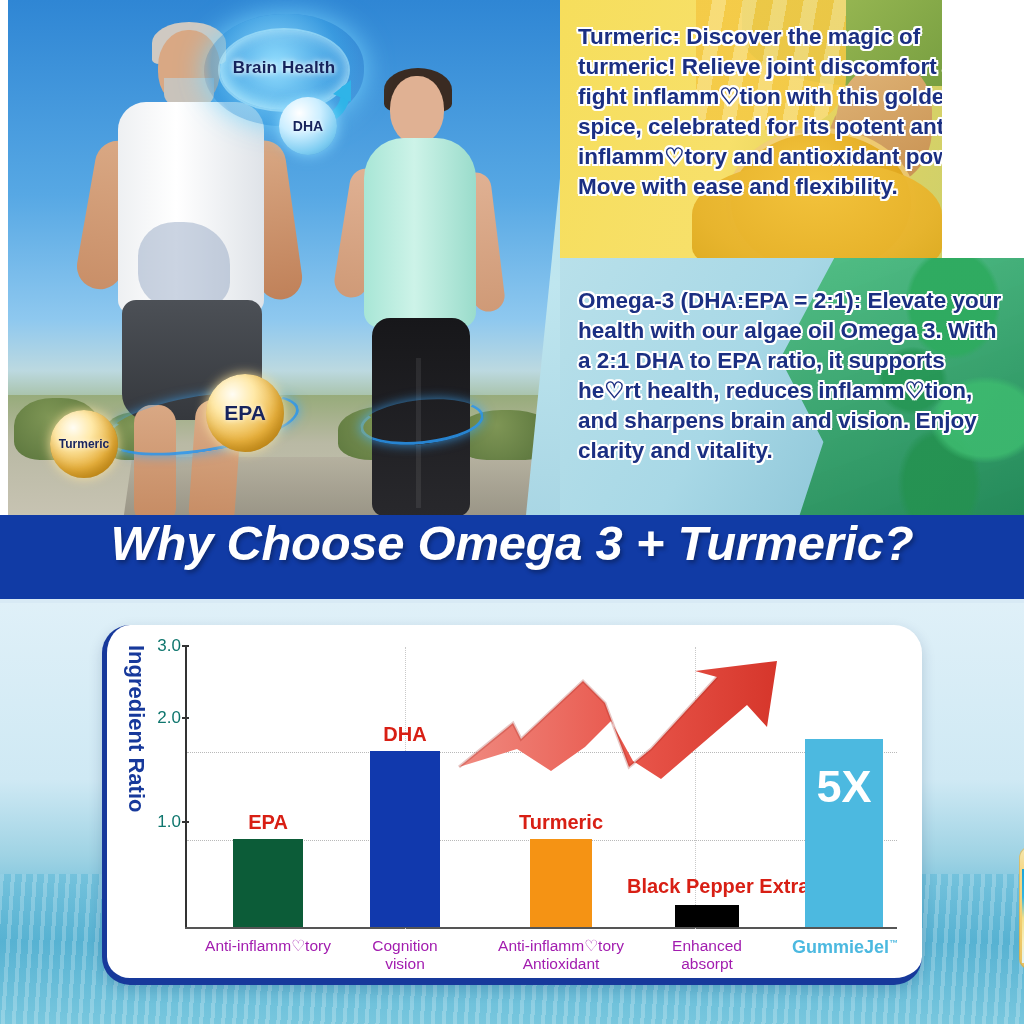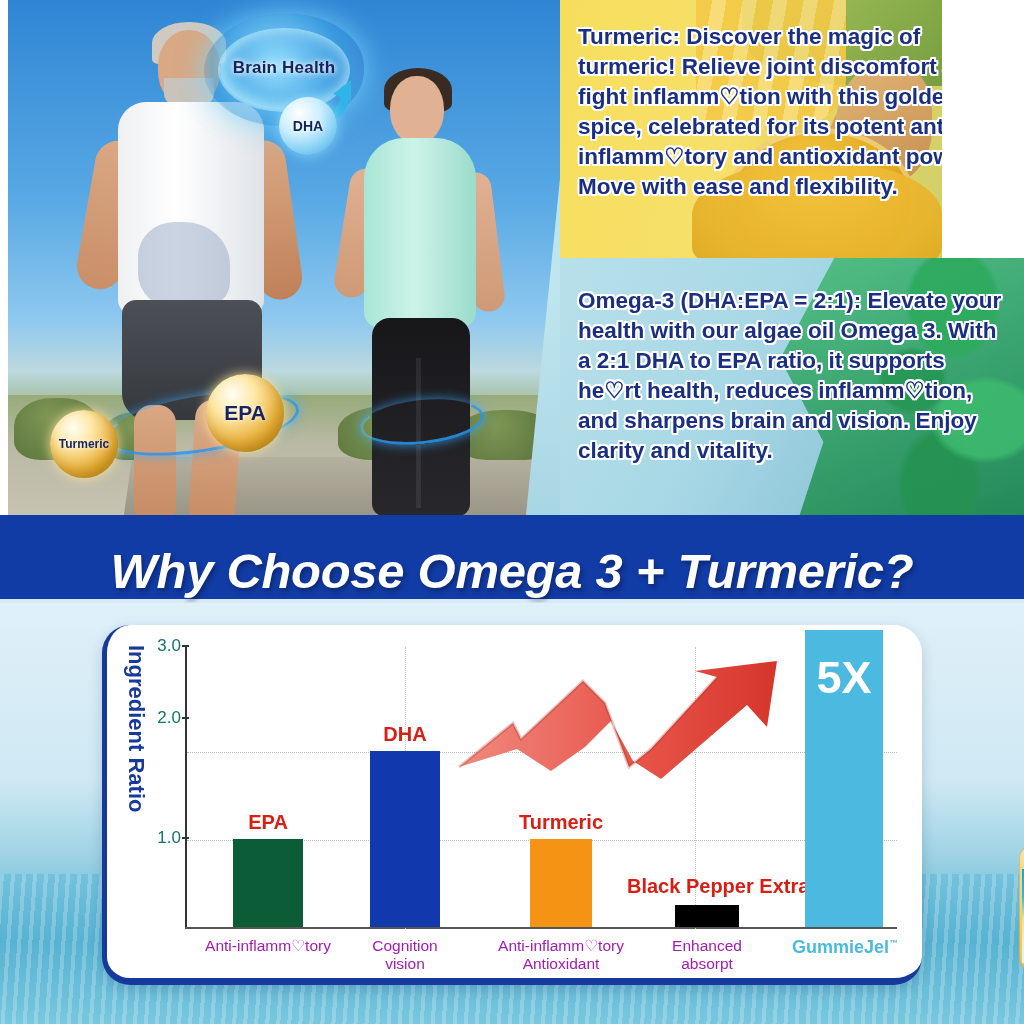--- a/index.html
+++ b/index.html
@@ -139,21 +139,21 @@
     position: absolute; left: 18px; top: 22px; width: 432px;
     font-size: 22.5px; line-height: 1.33; font-weight: bold; color: #1b2f82;
     text-shadow: -1.6px -1.6px 0 #fff, 1.6px -1.6px 0 #fff, -1.6px 1.6px 0 #fff, 1.6px 1.6px 0 #fff,
                  0 -2px 0 #fff, 0 2px 0 #fff, -2px 0 0 #fff, 2px 0 0 #fff;
   }
   .panel-omega .panel-text { top: 28px; }
 
   
   .banner {
     position: absolute; left: 0; top: 515px; width: 1024px; height: 88px;
-    background: #113ba5; display: flex; align-items: flex-end; justify-content: center;
+    background: #113ba5; display: flex; align-items: flex-start; justify-content: center;
     border-bottom: 4px solid #d8eaf5;
   }
   .banner h1 {
     font-size: 49px; font-weight: bold; font-style: italic; color: #fff;
     letter-spacing: -.3px; white-space: nowrap;
     text-shadow: 2px 3px 4px rgba(0,0,0,.3);
   }
 
   
   .chart-section {
@@ -314,21 +314,21 @@
 
       <div class="ylabel">Ingredient Ratio</div>
 
       <div class="plot">
         <div class="axis-y"></div>
         <div class="axis-x"></div>
 
         <div class="gridline" style="bottom:88px;"></div>
         <div class="gridline" style="bottom:176px;"></div>
 
-        <div class="tick" style="bottom:72px;">1.0</div>
+        <div class="tick" style="bottom:88px;">1.0</div>
         <div class="tick" style="bottom:192px;margin-top:20px;">2.0</div>
         <div class="tick" style="bottom:264px;">3.0</div>
 
         <div class="vgrid" style="left:220px;"></div>
         <div class="vgrid" style="left:510px;"></div>
 
         <div class="arrow-wrap">
           <svg viewBox="0 0 340 130" width="340" height="130">
             <defs>
               <linearGradient id="rg" x1="0" y1="0" x2="1" y2="0">
@@ -351,21 +351,21 @@
         </div>
 
         <div class="bar" style="left:345px; width:62px; height:88px; background:#f59314;">
           <div class="bar-label">Turmeric</div>
         </div>
 
         <div class="bar" style="left:490px; width:64px; height:22px; background:#000;">
           <div class="bar-label" style="width:160px; margin-bottom:8px;">Black Pepper Extract</div>
         </div>
 
-        <div class="bar" style="left:620px; width:78px; height:297px; background:#4cb9e0;">
+        <div class="bar" style="left:620px; width:78px; height:188px; background:#4cb9e0;">
           <div class="bar-5x">5X</div>
         </div>
 
         <div class="bottle">
 
           <div class="b-body">
 
             <div class="b-label">
               <div class="b-brand">NEXTDIA</div>
               <div class="b-title">OMEGA-3 1000MG</div>

